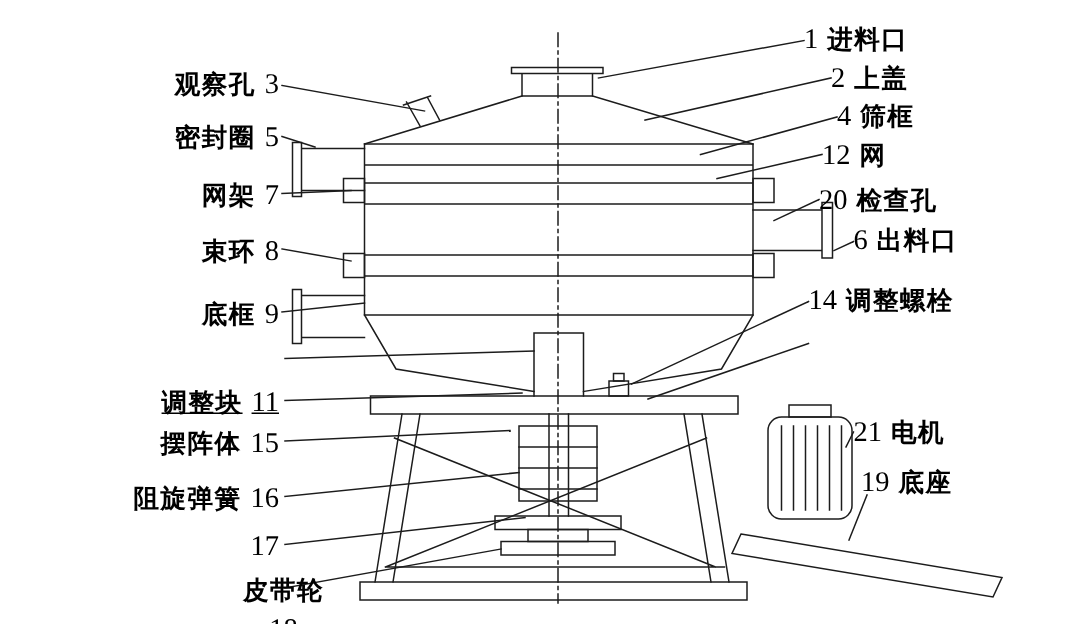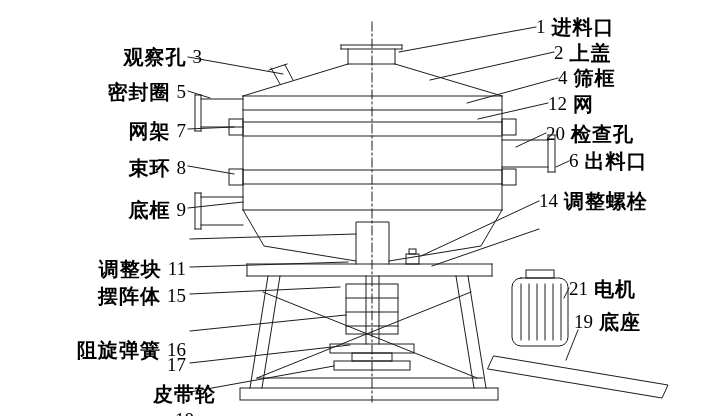--- a/index.html
+++ b/index.html
@@ -1,21 +1,21 @@
 <!DOCTYPE html>
 <html><head>
 <meta charset="utf-8">
 <style>
   * { margin:0; padding:0; box-sizing:border-box; }
   html, body { width:720px; height:416px; }
   body { background:#ffffff; font-family:"Liberation Sans","DejaVu Sans",sans-serif; overflow:hidden; }
   .canvas { position:relative; width:720px; height:416px; background:#ffffff; }
   svg.draw { position:absolute; left:0; top:0; }
   .label { position:absolute; display:flex; align-items:center; gap:6px; white-space:nowrap; color:#000; line-height:20px; }
-  .label .txt { font-size:20px; font-weight:bold; letter-spacing:1px; }
+  .label .txt { font-size:17px; font-weight:bold; letter-spacing:1px; }
   .label .num { font-family:"Liberation Serif","DejaVu Serif",serif; font-size:19px; line-height:20px; }
 </style>
 </head>
 <body>
 
 <div class="canvas">
 
   <svg class="draw" width="720" height="416" viewBox="0 0 720 416">
     <g stroke="#1c1c1c" stroke-width="1" fill="none" stroke-linecap="square">
 
@@ -122,49 +122,49 @@
         <path d="M569 161 L556 167"></path>
         <path d="M539 201 L421 256"></path>
         <path d="M539 229 L432 266"></path>
         <path d="M569 288 L564 298"></path>
         <path d="M578 330 L566 360"></path>
       </g>
 
     </g>
   </svg>
 
-  <div class="label" style="top:47px; right:518px;">
+  <div class="label" style="top:47px; right:534px;">
     <span class="txt">观察孔</span>
     <span class="num">3</span>
   </div>
   <div class="label" style="top:82px; right:534px;">
     <span class="txt">密封圈</span>
     <span class="num">5</span>
   </div>
   <div class="label" style="top:121px; right:534px;">
     <span class="txt">网架</span>
     <span class="num">7</span>
   </div>
   <div class="label" style="top:158px; right:534px;">
     <span class="txt">束环</span>
     <span class="num">8</span>
   </div>
   <div class="label" style="top:200px; right:534px;">
     <span class="txt">底框</span>
     <span class="num">9</span>
   </div>
-  <div class="label" style="top:259px; right:534px;">
+  <div class="label" style="top:259px; right:534px;text-decoration:underline;">
     <span class="txt">调整块</span>
     <span class="num">11</span>
   </div>
   <div class="label" style="top:286px; right:534px;">
     <span class="txt">摆阵体</span>
     <span class="num">15</span>
   </div>
-  <div class="label" style="top:340px; right:534px;">
+  <div class="label" style="top:323px; right:534px;">
     <span class="txt">阻旋弹簧</span>
     <span class="num">16</span>
   </div>
   <div class="label" style="top:355px; right:534px;">
     <span class="num">17</span>
   </div>
   <div class="label" style="top:384px; right:504px;flex-direction:column;">
     <span class="txt">皮带轮</span>
     <span class="num">18</span>
   </div>

